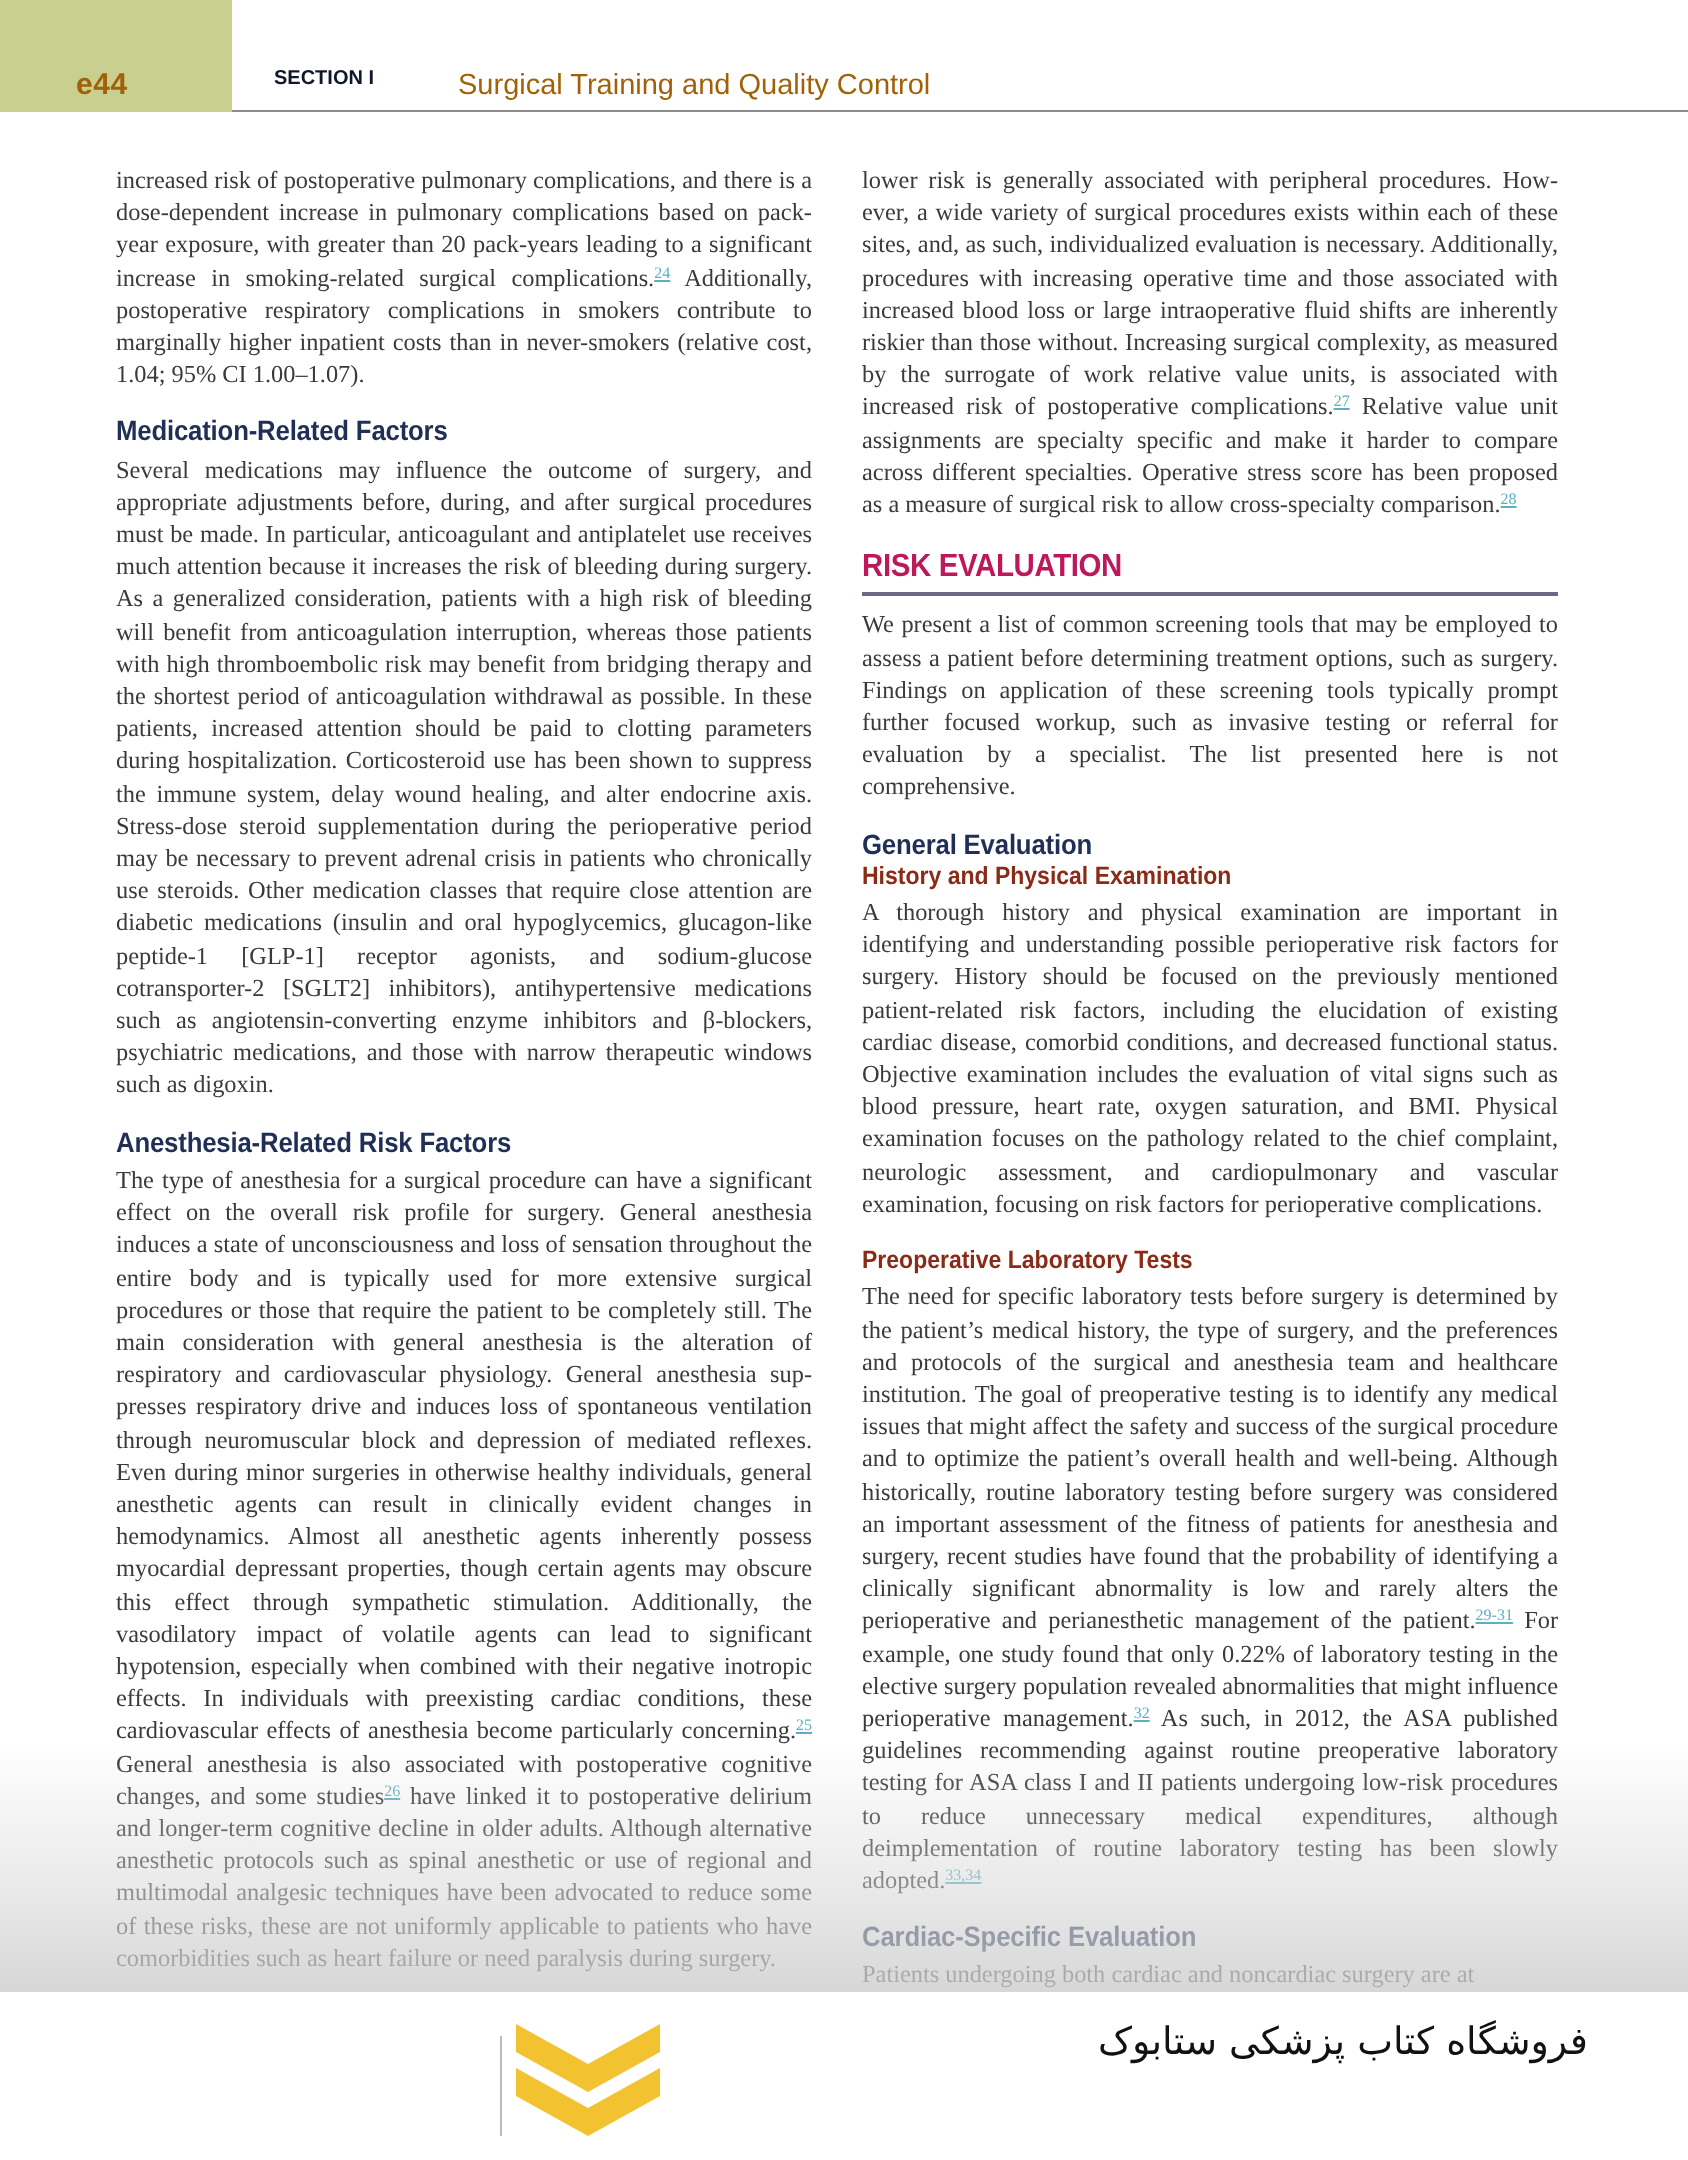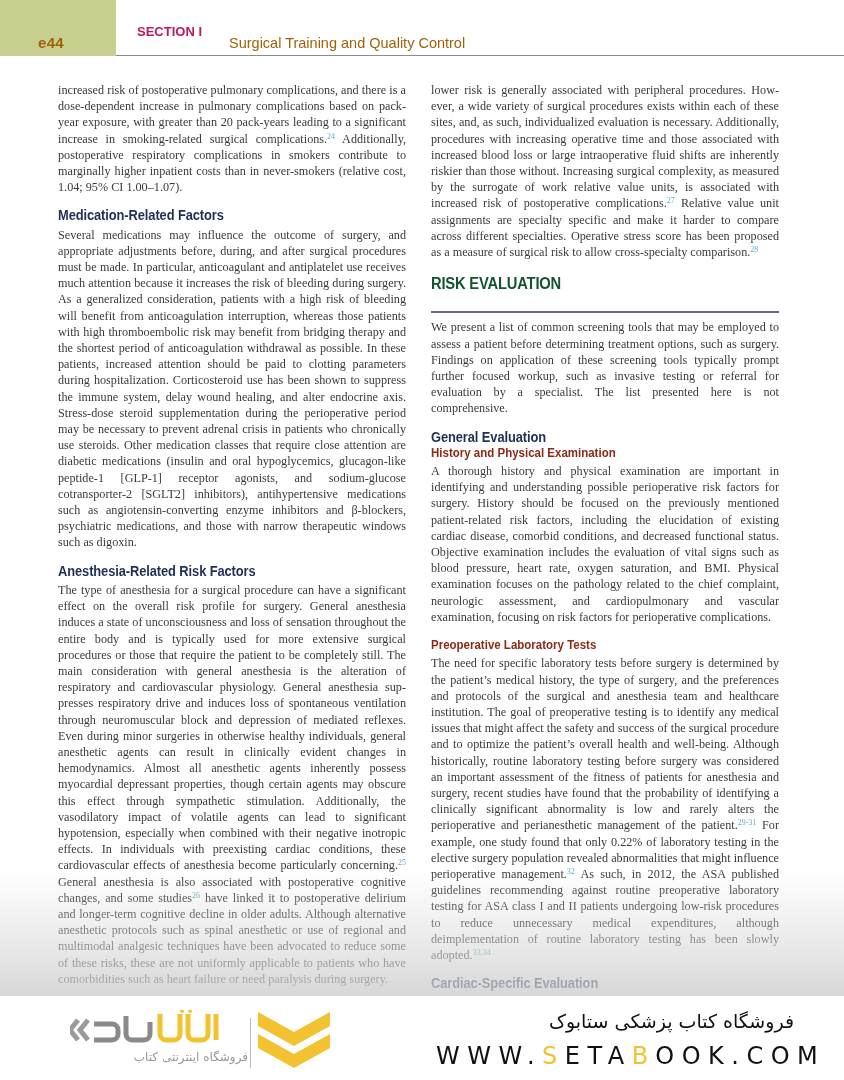--- a/index.html
+++ b/index.html
@@ -12,51 +12,51 @@
   .header-band {
     position: absolute; left: 0; top: 0; width: 116px; height: 56px;
     background: #c9cf8e;
   }
   .page-num {
     position: absolute; left: 38px; top: 34px;
     font-family: "Liberation Sans", sans-serif; font-weight: bold;
     font-size: 15px; color: #a16207; letter-spacing: 0.3px;
   }
   .section-label {
-    position: absolute; left: 137px; top: 24px;
+    position: absolute; left: 137px; top: 34px;
     font-family: "Liberation Sans", sans-serif; font-weight: bold;
-    font-size: 13px; color: #be185d;
+    font-size: 10px; color: #0f172a;
   }
   .section-title {
     position: absolute; left: 229px; top: 35px;
     font-family: "Liberation Sans", sans-serif;
     font-size: 14.5px; color: #a16207;
   }
   .header-rule {
     position: absolute; left: 116px; top: 55px; width: 728px; height: 1px;
     background: #8c8c8c;
   }
   .col {
     position: absolute; top: 82px;
     font-size: 12.2px; line-height: 16.2px; text-align: justify;
     hyphens: manual;
   }
   .col-left { left: 58px; width: 348px; }
   .col-right { left: 431px; width: 348px; }
   .col p { margin: 0; }
-  sup.ref { color: #5ab0c0; font-size: 8px; line-height: 0; vertical-align: 4px; }
+  sup.ref { color: #5ab0c0; font-size: 8px; line-height: 0; vertical-align: 4px; text-decoration: underline; }
   .h2 {
     font-family: "Liberation Sans", sans-serif; font-weight: bold;
     font-size: 14px; color: #1f2f55; margin: 12px 0 3px 0;
     letter-spacing: -0.1px; transform: scaleX(0.92); transform-origin: left;
   }
   .h1 {
     font-family: "Liberation Sans", sans-serif; font-weight: bold;
-    font-size: 16px; color: #14532d; margin: 16px 0 6px 0;
-    padding-bottom: 19px; border-bottom: 2px solid #6d6685;
+    font-size: 16px; color: #be185d; margin: 16px 0 6px 0;
+    padding-bottom: 4px; border-bottom: 2px solid #6d6685;
     letter-spacing: -0.2px;
   }
   .h1 span { display: inline-block; transform: scaleX(0.92); transform-origin: left; }
   .h3 {
     font-family: "Liberation Sans", sans-serif; font-weight: bold;
     font-size: 12.5px; color: #8b2a16; margin: 0 0 2px 0;
     transform: scaleX(0.92); transform-origin: left;
   }
   .h3.spaced { margin-top: 12px; }
   .h2.tight { margin-bottom: 0px; }
@@ -125,31 +125,19 @@
   <div class="h3 spaced">Preoperative Laboratory Tests</div>
   <p><span>The need for specific laboratory tests before surgery is determined by the patient’s medical history, the type of surgery, and the pref­erences and protocols of the surgical and anesthesia team and healthcare institution. The goal of preoperative testing is to iden­tify any medical issues that might affect the safety and success of the surgical procedure and to optimize the patient’s overall health and well-being. Although historically, routine laboratory testing before surgery was considered an important assessment of the fit­ness of patients for anesthesia and surgery, recent studies have found that the probability of identifying a clinically significant abnormality is low and rarely alters the perioperative and peri­anesthetic management of the patient.</span><sup class="ref">29-31</sup><span> For example, one study found that only 0.22% of laboratory testing in the elective surgery population revealed abnormalities that might influence periopera­tive management.</span><sup class="ref">32</sup><span> As such, in 2012, the ASA published guide­lines recommending against routine preoperative laboratory testing for ASA class I and II patients undergoing low-risk procedures to reduce unnecessary medical expenditures, although deimplementation of routine laboratory testing has been slowly adopted.</span><sup class="ref">33,34</sup></p>
 
   <div class="h2">Cardiac-Specific Evaluation</div>
   <p>Patients undergoing both cardiac and noncardiac surgery are at</p>
 </div>
 
 <div class="fade"></div>
 
 <div class="footer">
-  <div class="logo-left">
-    <svg width="180" height="40" viewBox="0 0 180 40">
-      <path d="M8 10 L0 20 L8 30 M18 10 L10 20 L18 30" stroke="#9a9a9a" stroke-width="5" fill="none"></path>
-      <path d="M24 14 h18 a6 6 0 0 1 6 6 v4 a6 6 0 0 1 -6 6 h-18" stroke="#8a8a8a" stroke-width="5" fill="none"></path>
-      <path d="M56 6 v18 a6 6 0 0 0 6 6 h12 a6 6 0 0 0 6 -6 v-12" stroke="#8a8a8a" stroke-width="5" fill="none"></path>
-      <path d="M90 4 v20 a6 6 0 0 0 6 6 h8 a6 6 0 0 0 6 -6 v-20 M118 4 v20 a6 6 0 0 0 6 6 h8 a6 6 0 0 0 6 -6 v-20 M146 4 v26" stroke="#f2c230" stroke-width="5" fill="none"></path>
-      <circle cx="112" cy="1" r="2" fill="#f2c230"></circle>
-        <circle cx="120" cy="1" r="2" fill="#f2c230"></circle>
-    </svg>
-    <div class="logo-fa-sub">فروشگاه اینترنتی کتاب</div>
-  </div>
   <div class="logo-divider"></div>
   <svg class="logo-chevron" width="72" height="56" viewBox="0 0 72 56">
     <path d="M0 0 L36 20 L72 0 L72 14 L36 34 L0 14 Z" fill="#f2c230"></path>
     <path d="M0 22 L36 42 L72 22 L72 36 L36 56 L0 36 Z" fill="#f2c230"></path>
   </svg>
   <div class="store-fa">فروشگاه کتاب پزشکی ستابوک</div>
-  <div class="store-url"><span>WWW.</span><span class="hl">S</span><span>ETA</span><span class="hl">B</span><span>OOK.COM</span></div>
 </div>
 
 </body></html>

